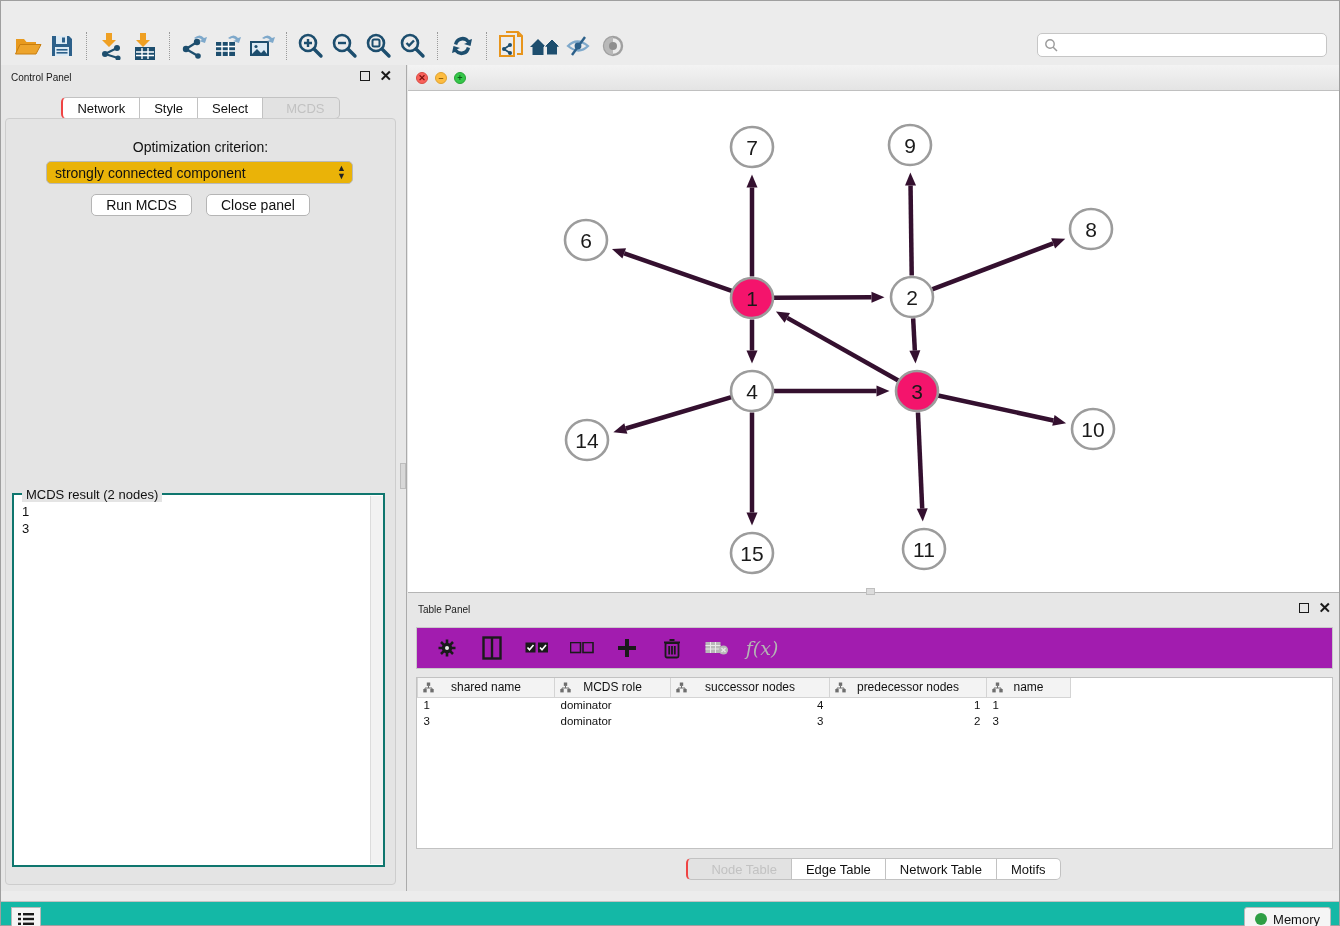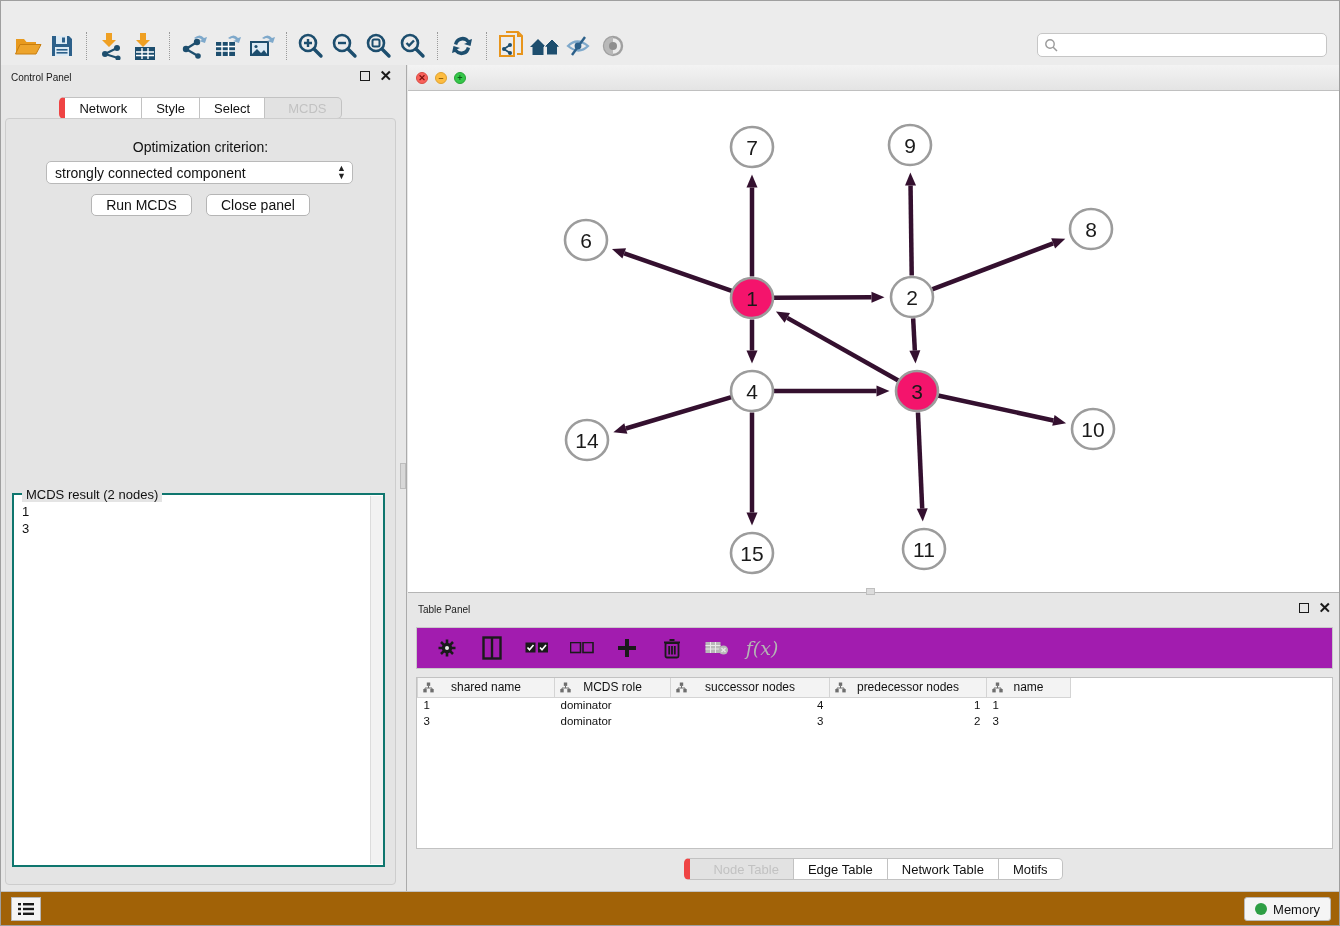--- a/index.html
+++ b/index.html
@@ -26,26 +26,26 @@
 
   
   .control-panel { position:absolute; left:0; top:0; width:399px; height:822px; background:#e7e7e7; }
   .panel-head { position:absolute; left:0; top:2px; right:0; height:24px; }
   .panel-title { position:absolute; left:10px; top:5px; font-size:10px; color:#1a1a1a; }
   .panel-ctrls { position:absolute; right:8px; top:4px; display:flex; gap:9px; align-items:center; }
   .ic-float { width:10px; height:10px; border:1.6px solid #1a1a1a; display:inline-block; }
   .ic-close { font-size:15px; font-weight:900; color:#1a1a1a; line-height:10px; }
   .cp-tabs { position:absolute; left:0; right:0; top:32px; height:22px; display:flex; justify-content:center; }
   .tab { height:22px; padding:0 14px; font-size:13px; display:flex; align-items:center; background:#fff; border:1px solid #c2c2c2; border-left:none; color:#111; }
-  .tab:first-child { border-left:6px solid #ef4444; border-radius:5px 0 0 5px; }
+  .tab:first-child { border-left:2px solid #ef4444; border-radius:5px 0 0 5px; }
   .tab:last-child { border-radius:0 5px 5px 0; }
   .tab.active { background:#e2e2e2; color:#c2c2c2;padding-left:23px; }
   .cp-body { position:absolute; left:4px; right:4px; top:53px; bottom:2px; background:#e4e4e4; border:1px solid #cdcdcd; border-radius:4px; }
   .opt-label { position:absolute; left:0; right:0; top:20px; text-align:center; font-size:14px; color:#111; }
-  .dropdown { position:absolute; left:40px; right:42px; top:42px; height:23px; background:#ffffff; border:1px solid #b9b9b9; border-radius:5px; display:flex; align-items:center; padding:0 8px; font-size:14px; color:#111; }
+  .dropdown { position:absolute; left:40px; right:42px; top:42px; height:23px; background:#eab308; border:1px solid #b9b9b9; border-radius:5px; display:flex; align-items:center; padding:0 8px; font-size:14px; color:#111; }
   .dd-stepper { position:absolute; right:6px; top:2px; font-size:9px; line-height:8px; color:#222; text-align:center; }
   .btn { background:#fff; border:1px solid #b5b5b5; border-radius:5px; font-size:14px; color:#111; height:22px; padding:0 14px; font-family:"Liberation Sans",sans-serif; }
   .cp-buttons { position:absolute; left:0; right:0; top:75px; display:flex; justify-content:center; gap:14px; }
   .result-box { position:absolute; left:6px; right:10px; top:374px; height:374px; border:2px solid #0f766e; background:#fff; }
   .result-legend { position:absolute; left:8px; top:-8px; background:#e4e4e4; padding:0 4px; font-size:13px; color:#111; }
   .result-list { position:absolute; left:0; top:4px; right:14px; bottom:0; padding:4px 0 0 8px; font-size:13px; color:#111; line-height:17px; }
   .result-scroll { position:absolute; right:0; top:1px; bottom:1px; width:13px; background:#f2f2f2; border-left:1px solid #dcdcdc; }
 
   
   .v-splitter { position:absolute; left:399px; top:0; bottom:0; width:7px; background:#e7e7e7; border-right:1px solid #ababab; }
@@ -71,21 +71,21 @@
   .fx { font-family:"DejaVu Serif", serif; font-style:italic; font-size:19px; color:#b4b4b4; }
   .tp-table { position:absolute; left:8px; right:6px; top:80px; height:172px; background:#fff; border:1px solid #c2c2c2; overflow:hidden; }
   table { border-collapse:collapse; table-layout:fixed; }
   thead th { background:#f3f3f3; border:1px solid #d4d4d4; border-top:none; height:19px; font-size:12px; font-weight:normal; color:#111; text-align:center; position:relative; }
   thead th .colicon { position:absolute; left:5px; top:4px; }
   tbody td { font-size:11.5px; color:#111; height:16px; padding:0 6px; white-space:nowrap; }
   td.num { text-align:right; }
   .tp-tabs { position:absolute; left:0; right:0; bottom:10px; height:23px; display:flex; justify-content:center; }
 
   
-  .statusbar { position:absolute; left:0; right:0; bottom:0; height:34px; background:#a16207; border-top:1px solid #c2c2c2; }
+  .statusbar { position:absolute; left:0; right:0; bottom:0; height:24px; background:#14b8a6; border-top:1px solid #c2c2c2; }
   .list-btn { position:absolute; left:10px; top:5px; width:30px; height:24px; background:#f5f5f5; border:1px solid #b9b9b9; display:flex; align-items:center; justify-content:center; }
   .memory-btn { position:absolute; right:8px; top:5px; height:24px; background:#f5f5f5; border:1px solid #b9b9b9; border-radius:3px; display:flex; align-items:center; gap:6px; padding:0 10px; font-size:13px; color:#111; }
   .mem-dot { width:12px; height:12px; border-radius:50%; }
 </style>
 </head>
 <body>
 
 <div class="app">
 
 

